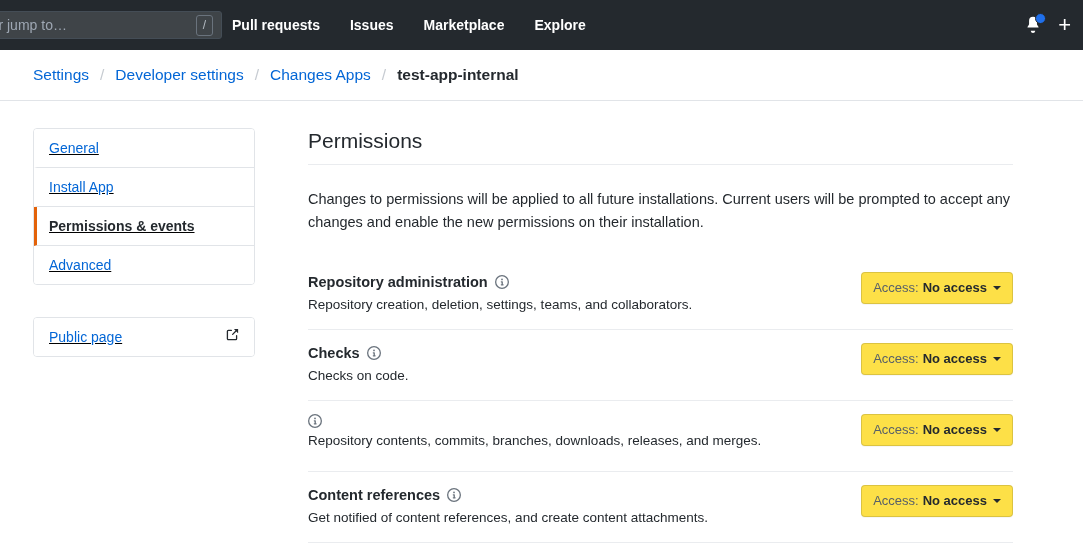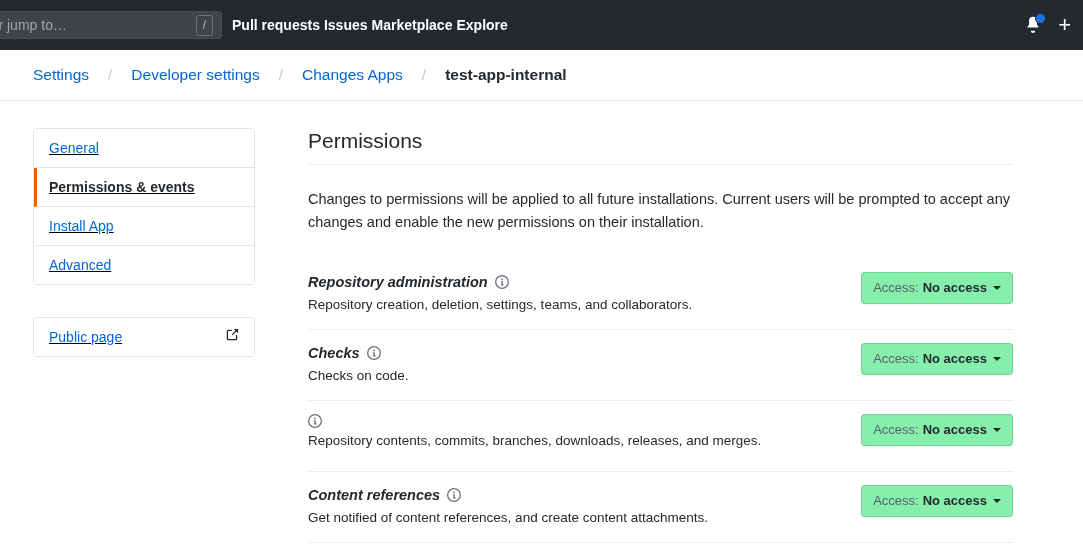--- a/index.html
+++ b/index.html
@@ -53,21 +53,21 @@
     border-radius: 3px;
     color: #b5bcc3;
     font-size: 12px;
     line-height: 1;
     padding: 3px 6px 4px;
     margin-left: 6px;
   }
   .nav-links {
     display: flex;
     align-items: center;
-    gap: 4px;
+    gap: 30px;
     margin-left: 10px;
   }
   .nav-links a {
     color: #ffffff;
     font-size: 14px;
     font-weight: bold;
     text-decoration: none;
     white-space: nowrap;
   }
   .topbar-right {
@@ -104,21 +104,21 @@
     border-bottom: 1px solid #e1e4e8;
     display: flex;
     align-items: center;
     padding-left: 33px;
   }
   .breadcrumb {
     font-size: 15.5px;
     color: #24292e;
     display: flex;
     align-items: center;
-    gap: 12px;
+    gap: 4px;
   }
   .breadcrumb a {
     color: #0366d6;
     text-decoration: none;
   }
   .breadcrumb .sep {
     color: #c6cbd1;
     margin: 0 7px;
   }
   .breadcrumb .current {
@@ -204,40 +204,39 @@
   }
   .perm-text { padding-top: 2px; }
   .perm-title {
     font-size: 14.5px;
     font-weight: bold;
     color: #24292e;
     display: flex;
     align-items: center;
     gap: 7px;
     line-height: 20px;
-    font-style: italic;
   }
   .perm-desc {
     font-size: 13.5px;
     color: #24292e;
     margin-top: 4px;
     line-height: 18px;
   }
   .info-icon {
     display: inline-flex;
     width: 14px;
     height: 14px;
     color: #6a737d;
   }
   .info-icon svg { display: block; }
 
   .access-btn {
     flex: 0 0 auto;
     margin-top: 2px;
-    background: #86efac;
+    background: #fde047;
     border: 1px solid rgba(27,31,35,0.15);
     border-radius: 4px;
     padding: 6px 11px;
     font-size: 13px;
     color: #586069;
     white-space: nowrap;
     cursor: pointer;
     display: inline-flex;
     align-items: center;
     line-height: 18px;
@@ -300,22 +299,22 @@
     <span class="sep">/</span>
     <span class="current">test-app-internal</span>
   </div>
 </div>
 
 <div class="page">
 
   <aside class="sidebar">
     <nav class="menu">
       <a href="#" class="menu-item">General</a>
+      <a href="#" class="menu-item">Install App</a>
       <a href="#" class="menu-item selected">Permissions &amp; events</a>
-      <a href="#" class="menu-item">Install App</a>
       <a href="#" class="menu-item">Advanced</a>
     </nav>
 
     <nav class="menu spaced">
       <a href="#" class="menu-item with-icon">
         <span>Public page</span>
         <span>
           <svg width="14" height="14" viewBox="0 0 16 16" fill="#24292e" aria-hidden="true">
             <path d="M10.604 1h4.146a.25.25 0 0 1 .25.25v4.146a.25.25 0 0 1-.427.177L13.03 4.03 9.28 7.78a.75.75 0 0 1-1.06-1.06l3.75-3.75-1.543-1.543A.25.25 0 0 1 10.604 1z"></path>
             <path d="M3.75 2A1.75 1.75 0 0 0 2 3.75v8.5c0 .966.784 1.75 1.75 1.75h8.5A1.75 1.75 0 0 0 14 12.25v-3.5a.75.75 0 0 0-1.5 0v3.5a.25.25 0 0 1-.25.25h-8.5a.25.25 0 0 1-.25-.25v-8.5a.25.25 0 0 1 .25-.25h3.5a.75.75 0 0 0 0-1.5h-3.5z"></path>

